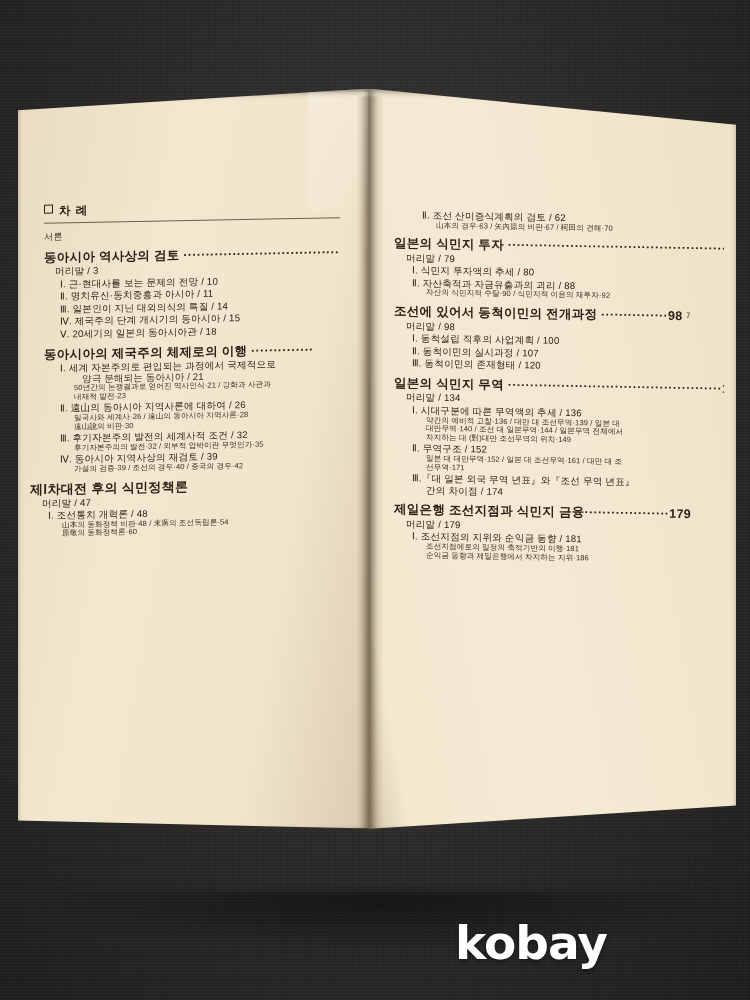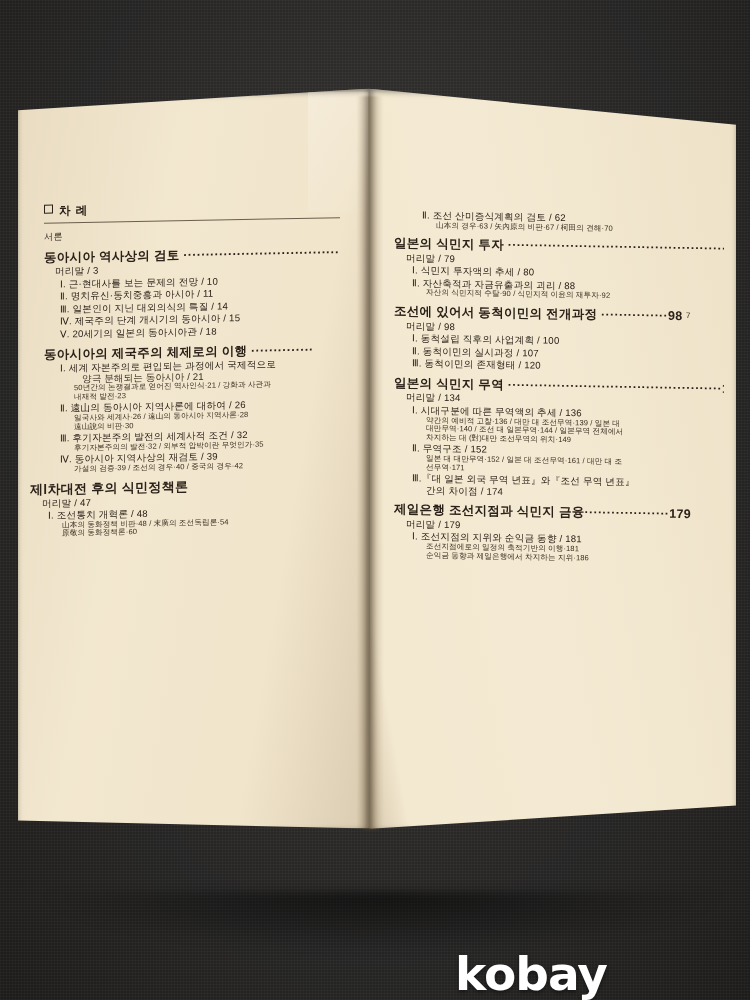--- a/index.html
+++ b/index.html
@@ -94,21 +94,20 @@
     position:absolute;right:34px;top:100px;font-size:8px;color:#3a2d20;
     transform:skewY(1deg);
   }
   
   .wm{
     position:absolute;left:455px;top:915px;
     font-size:47px;font-weight:700;letter-spacing:-1px;
     color:rgba(255,255,255,.88);
     text-shadow:0 2px 4px rgba(0,0,0,.45);
     font-family:"DejaVu Sans", sans-serif;
-    margin-top:31px;
   }
   .wm .k{
     display:inline-block;color:#fff;
   }
   .shadow-bottom{
     position:absolute;left:30px;top:800px;width:690px;height:60px;
     background:radial-gradient(ellipse at 50% 0%, rgba(0,0,0,.55), rgba(0,0,0,0) 70%);
     filter:blur(4px);
   }
 </style>

